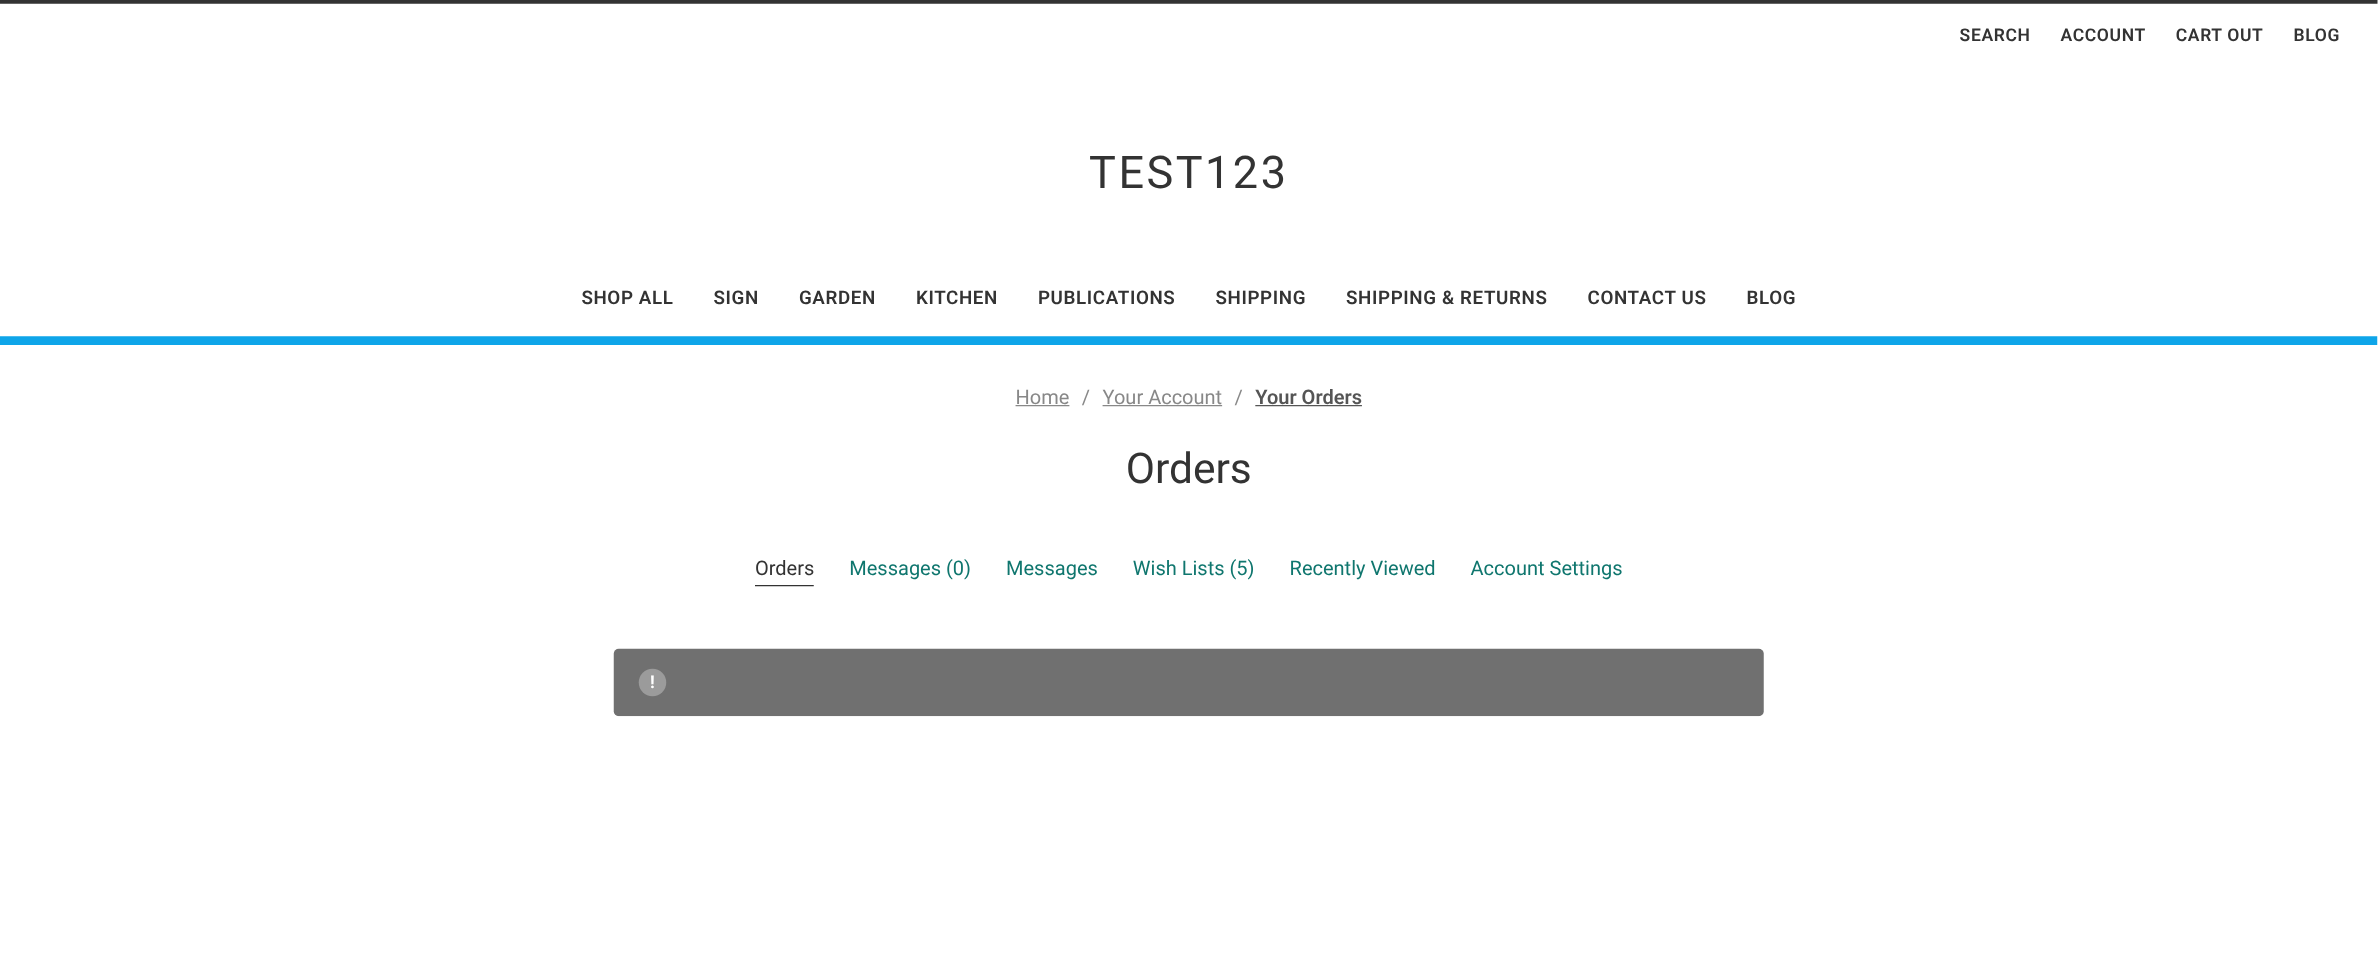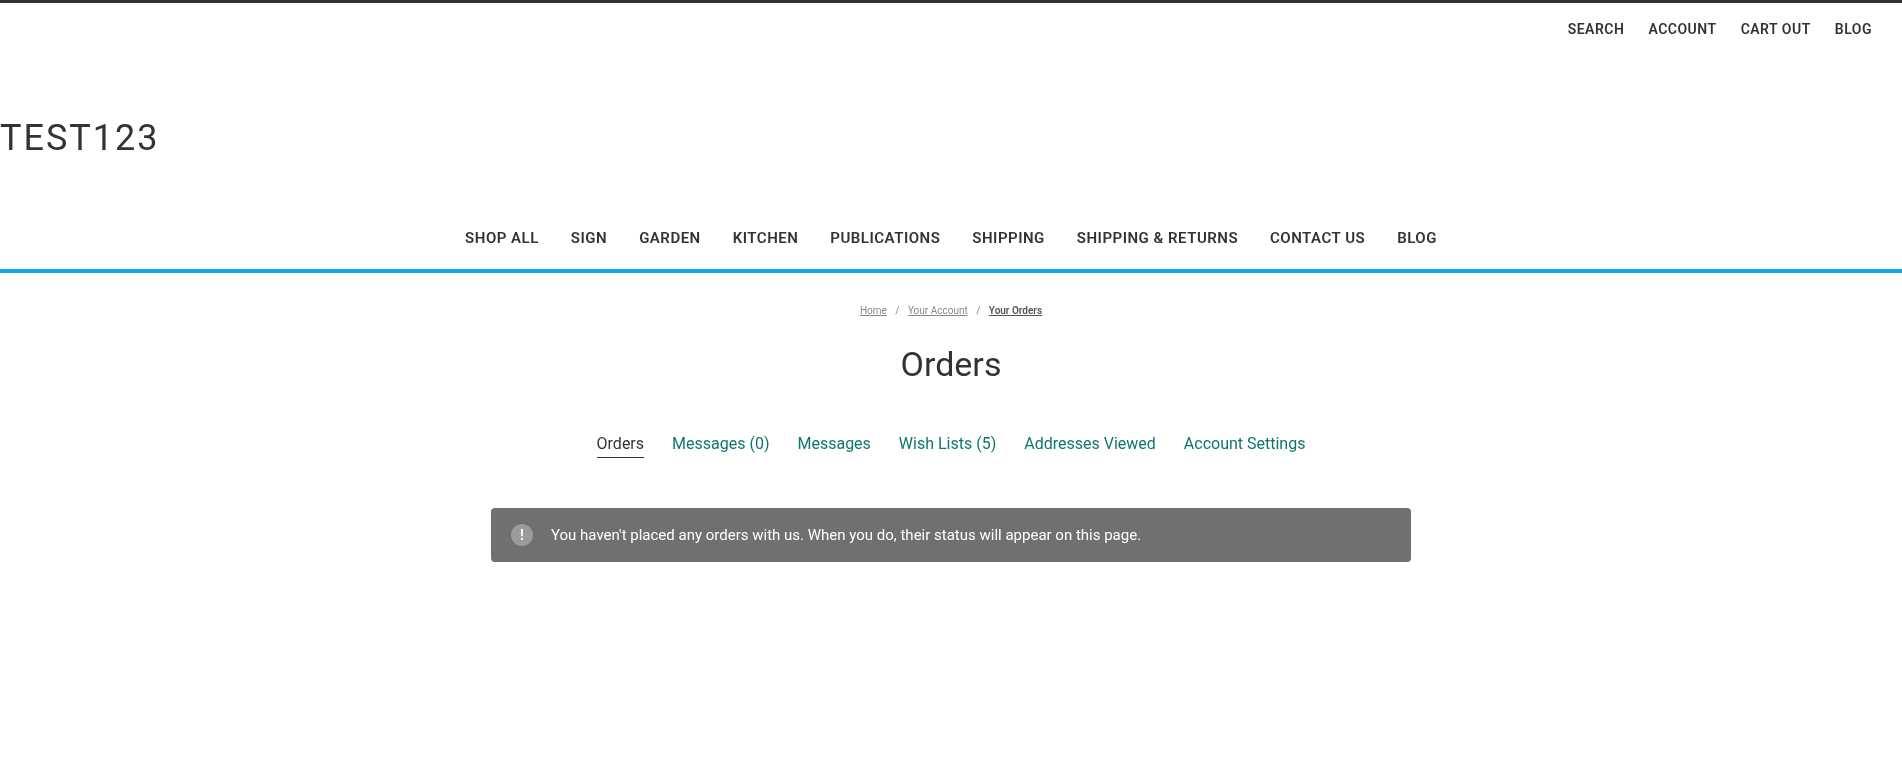--- a/index.html
+++ b/index.html
@@ -22,48 +22,48 @@
     .top-bar a {
       text-decoration: none;
       color: #333;
       font-size: 14px;
       font-weight: 600;
       letter-spacing: 0.5px;
       margin-left: 24px;
       cursor: pointer;
     }
     .logo-area {
-      text-align: left;
+      text-align: center;
       padding: 80px 0 70px 0;
     }
     .logo-area h1 {
       font-size: 36px;
       font-weight: 400;
       letter-spacing: 2px;
       color: #333;
     }
     .main-nav {
-      border-bottom: 4px solid #0ea5e9;
+      border-bottom: 7px solid #0ea5e9;
       display: flex;
       justify-content: center;
       padding: 0 0 22px 0;
     }
     .main-nav a {
       text-decoration: none;
       color: #333;
       font-size: 15px;
       font-weight: 600;
       letter-spacing: 0.5px;
       margin: 0 16px;
       cursor: pointer;
     }
     .breadcrumb {
       text-align: center;
       padding: 32px 0 0 0;
-      font-size: 10px;
+      font-size: 16px;
       color: #888;
     }
     .breadcrumb a {
       color: #888;
       text-decoration: underline;
       cursor: pointer;
     }
     .breadcrumb a.current {
       font-weight: 600;
       color: #555;
@@ -167,24 +167,23 @@
 
 <div class="page-title">
   <h2>Orders</h2>
 </div>
 
 <div class="account-tabs">
   <a class="active">Orders</a>
   <a>Messages (0)</a>
   <a>Messages</a>
   <a>Wish Lists (5)</a>
-  <a>Addresses Viewed</a>
+  <a>Recently Viewed</a>
   <a>Account Settings</a>
 </div>
 
 <div class="alert-container">
   <div class="alert">
     <div class="alert-icon">
       <span>!</span>
     </div>
-    <div class="alert-text">You haven't placed any orders with us. When you do, their status will appear on this page.</div>
   </div>
 </div>
 
 </body></html>

